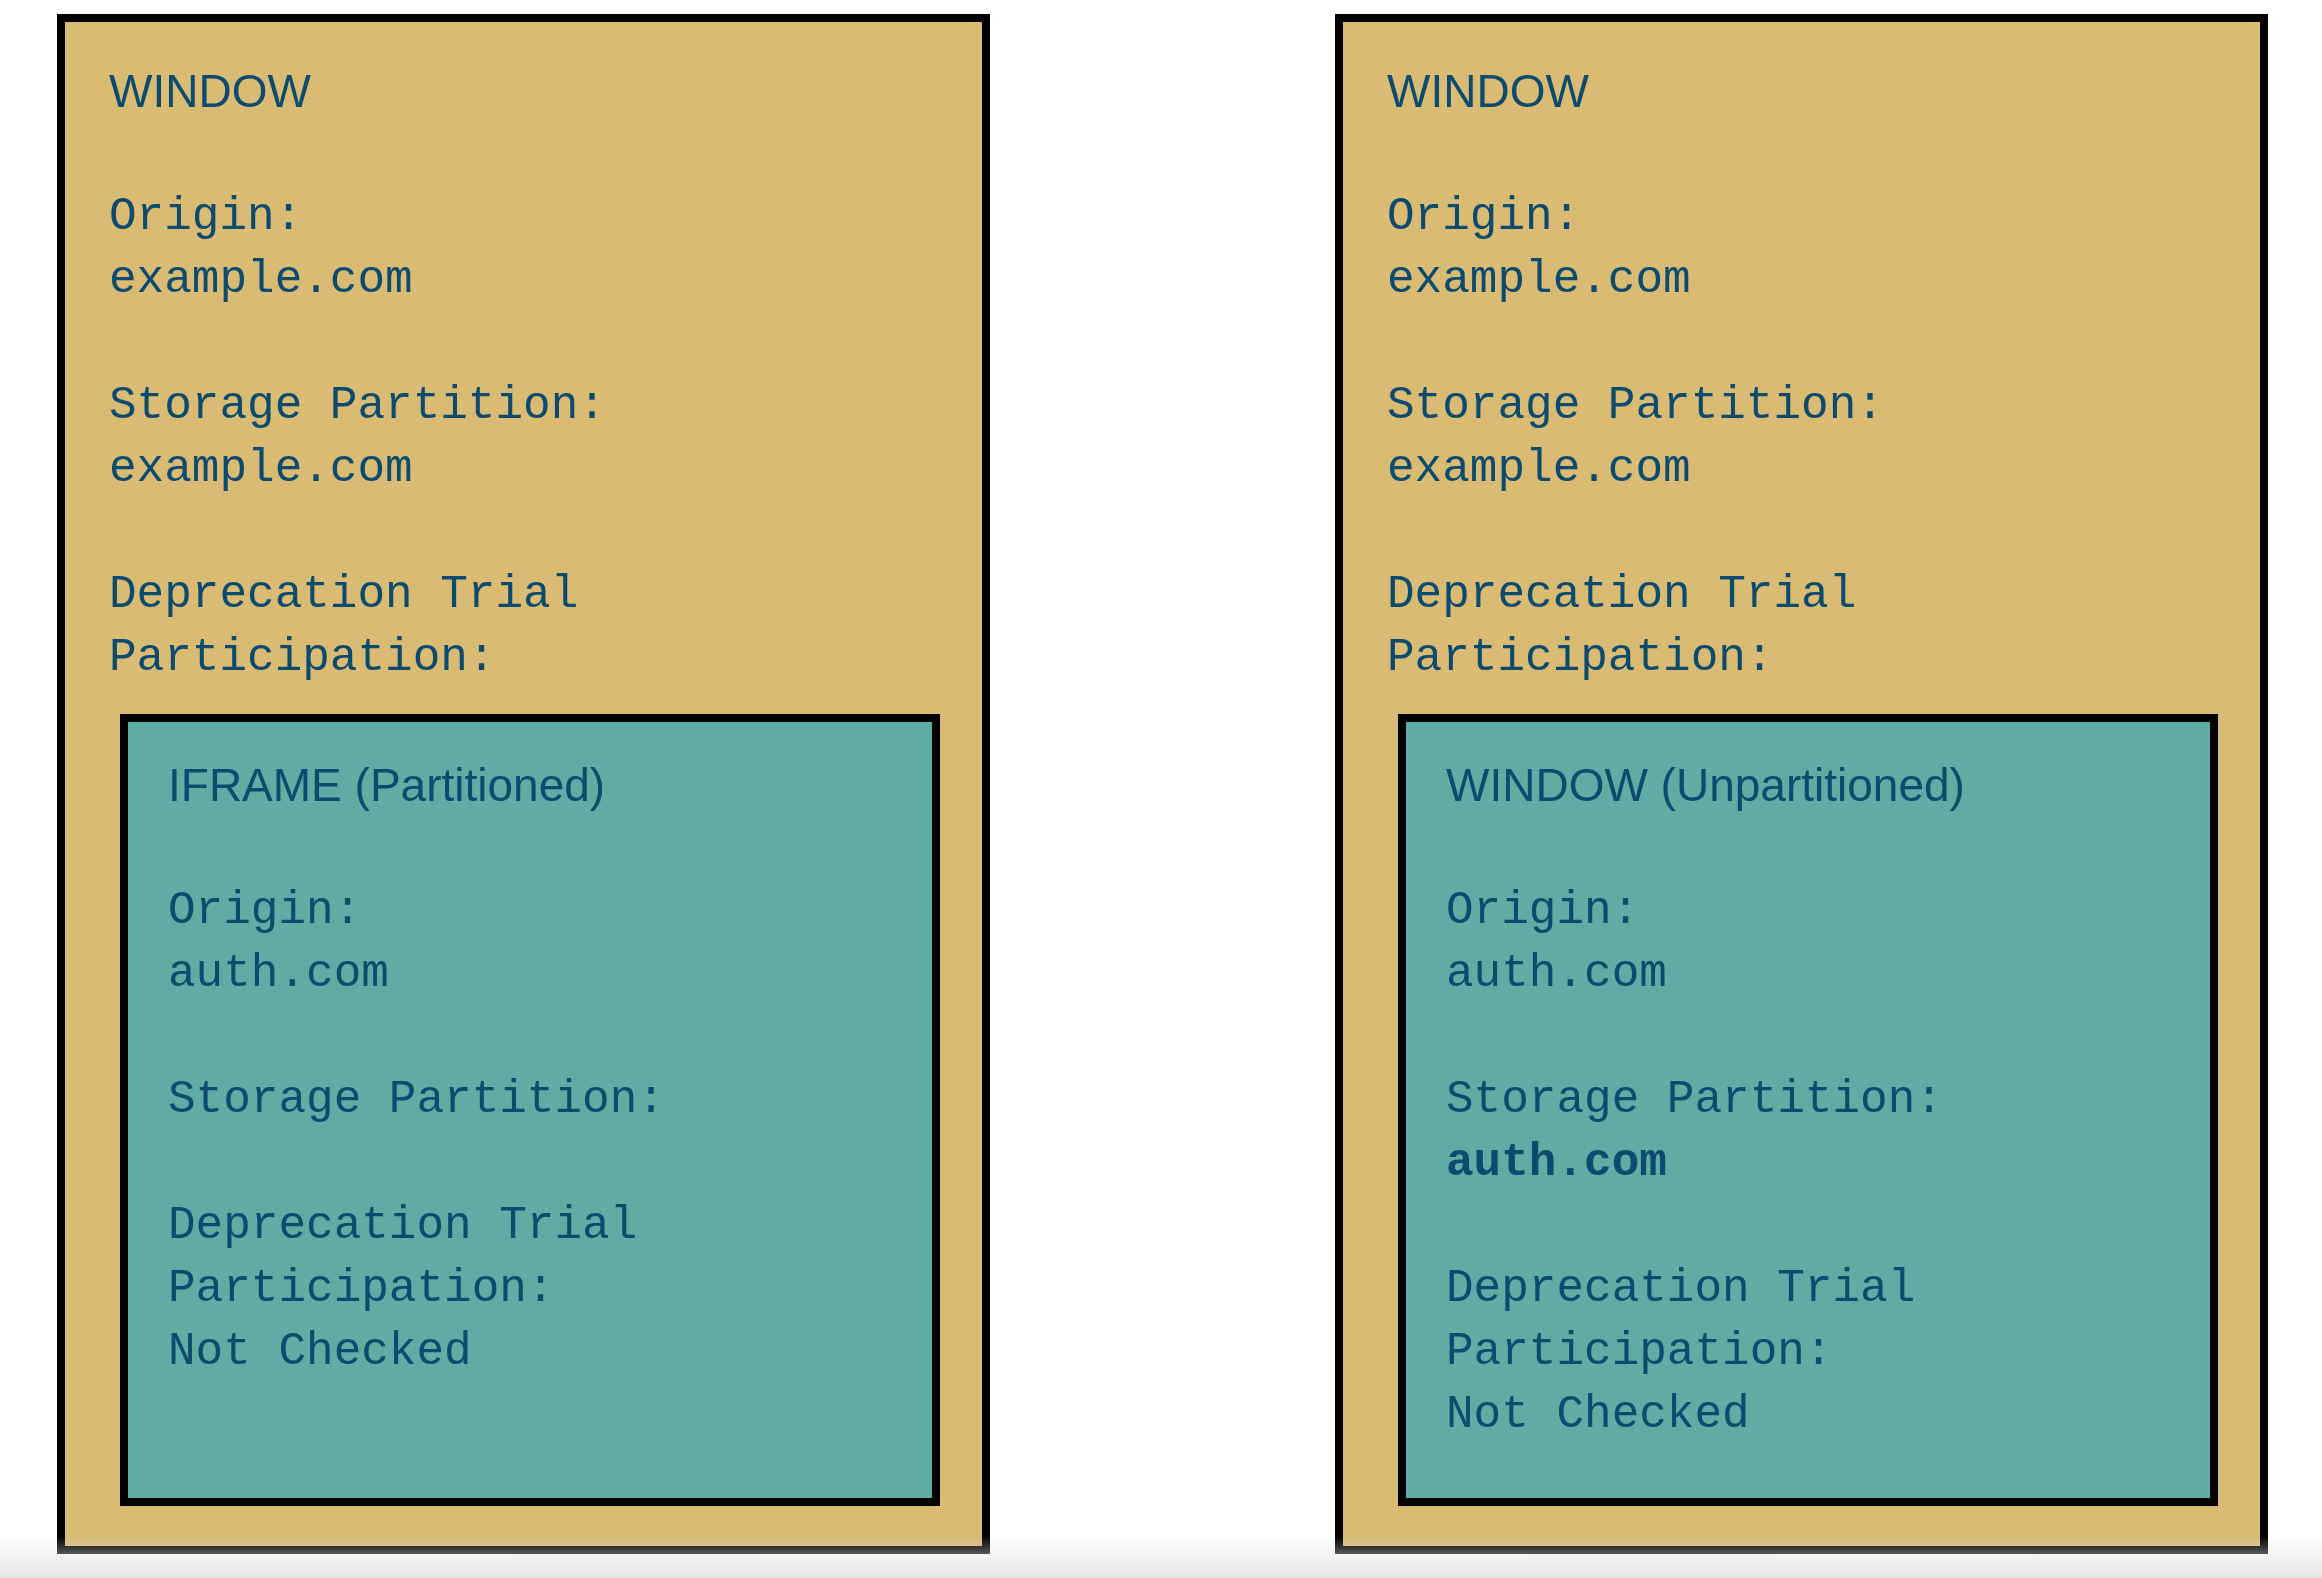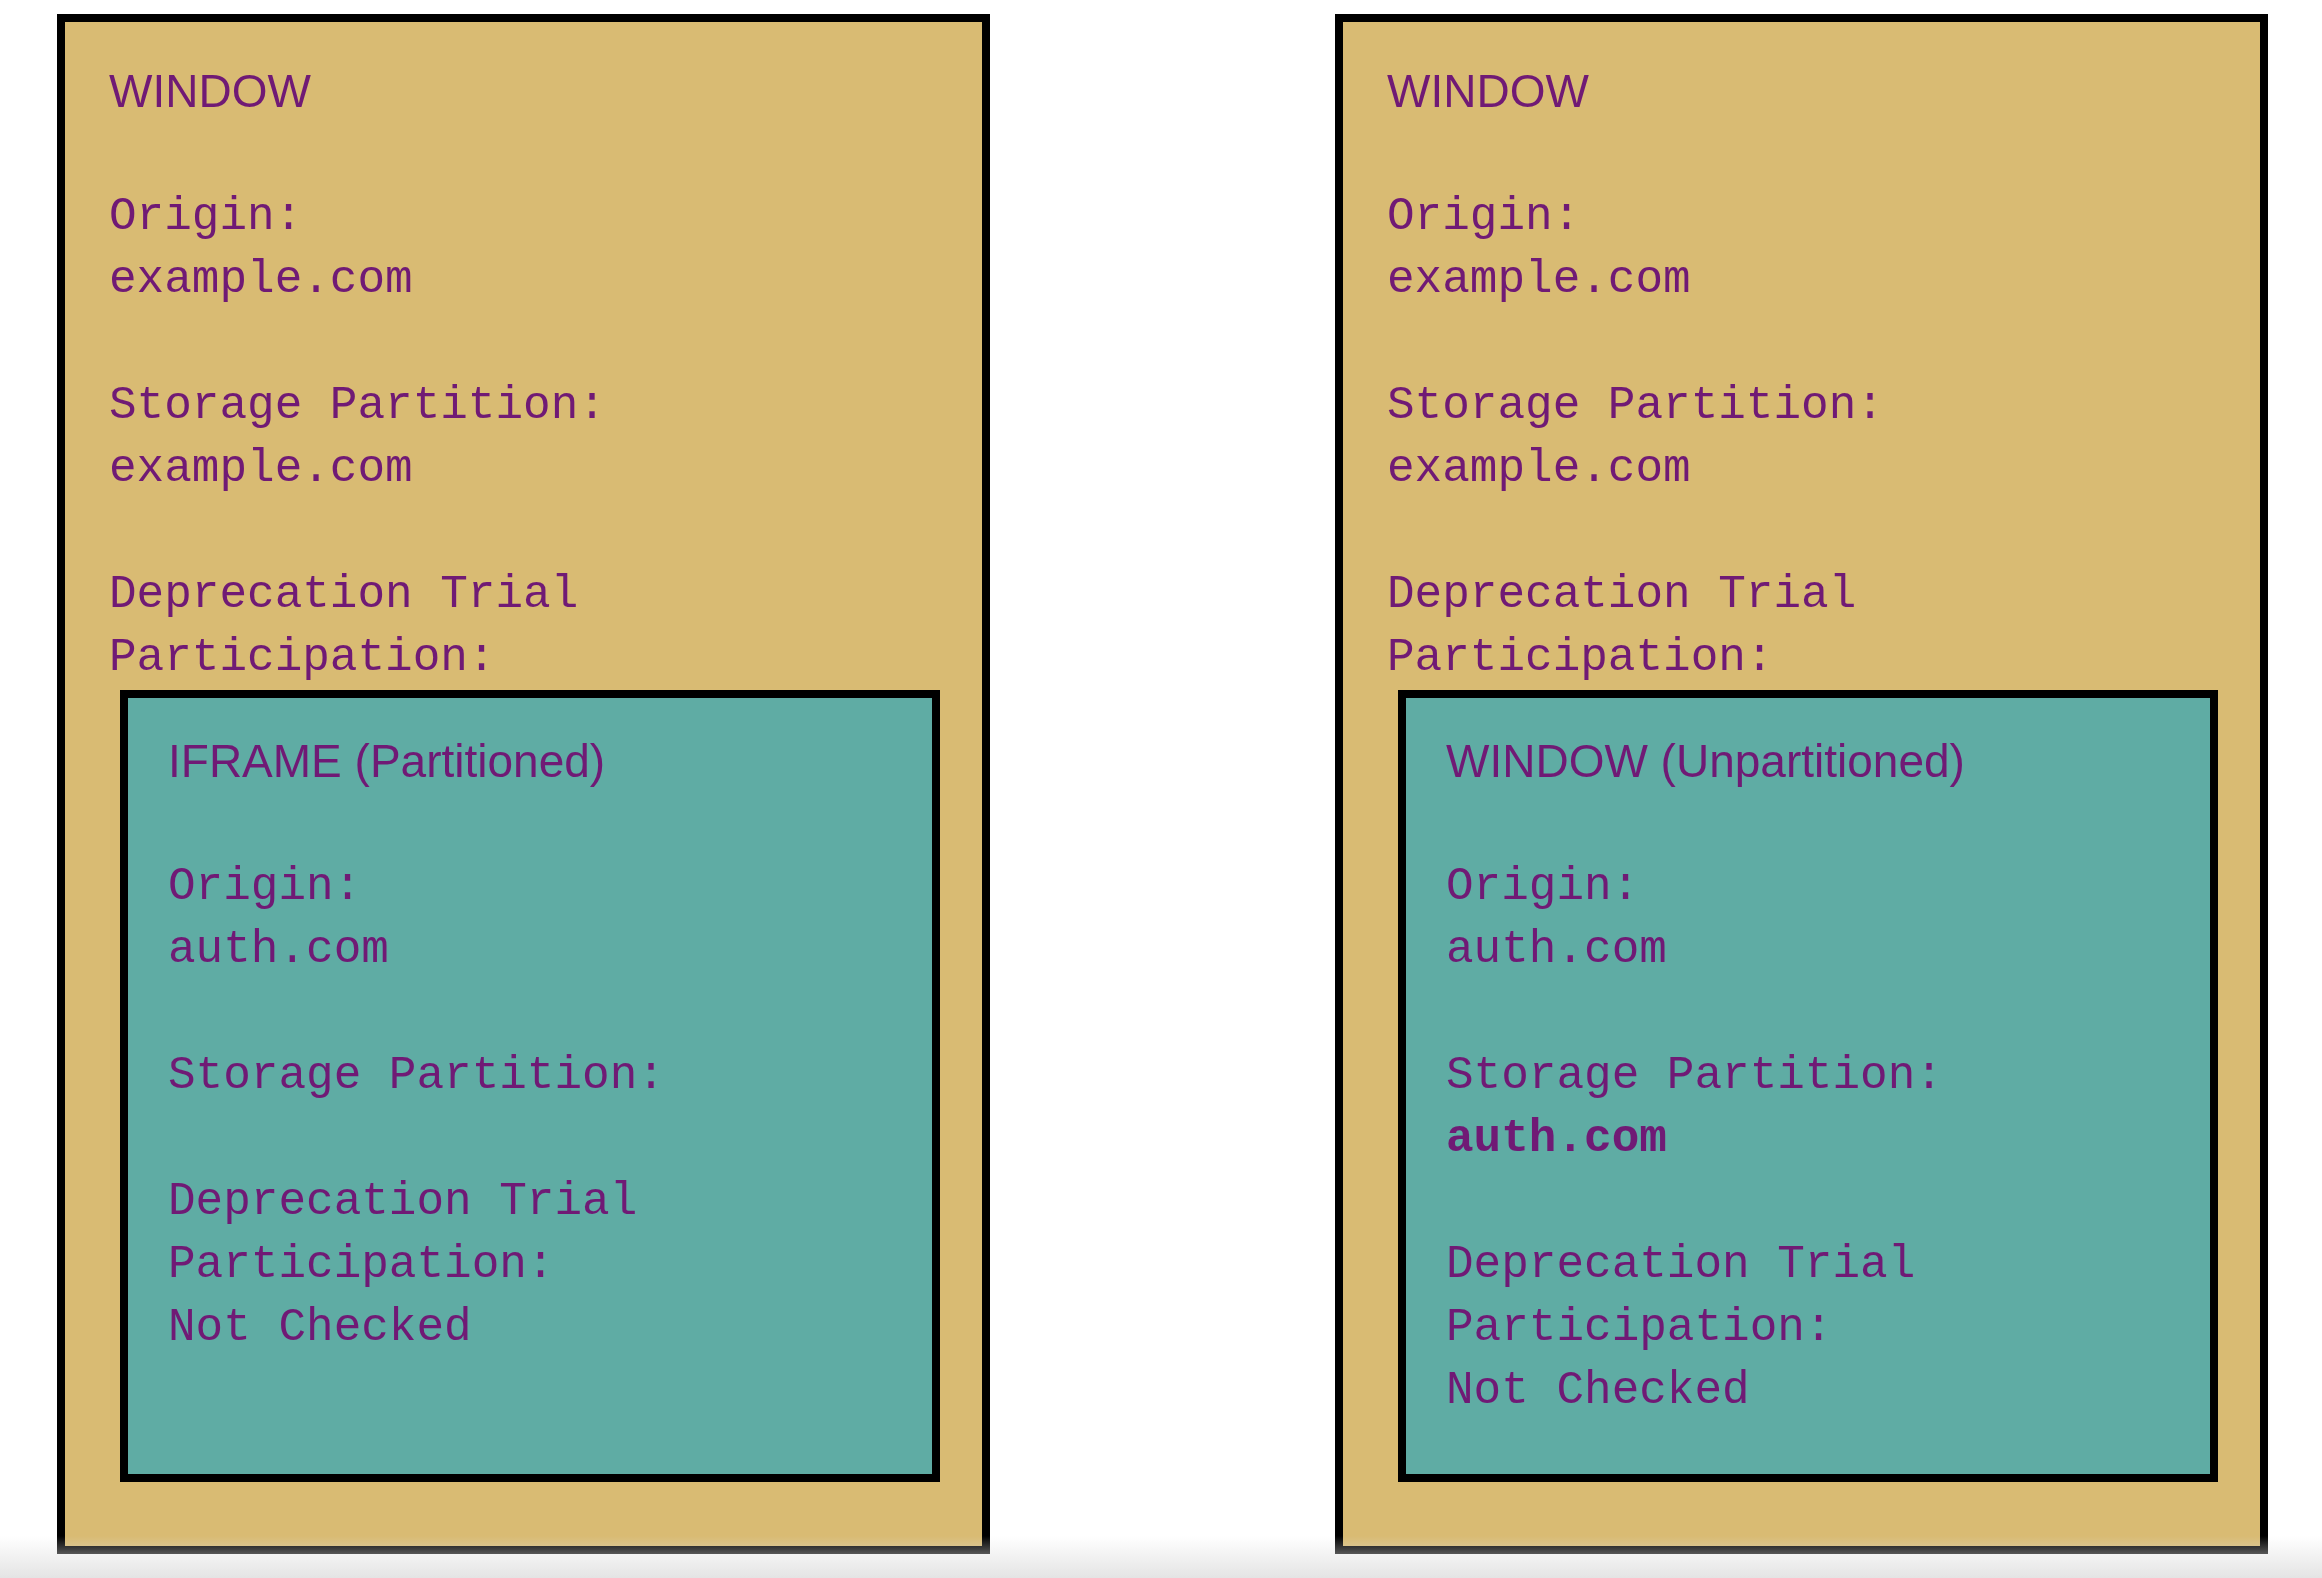--- a/index.html
+++ b/index.html
@@ -20,21 +20,21 @@
   }
   .window-box {
     position: absolute;
     top: 14px;
     width: 933px;
     height: 1540px;
     box-sizing: border-box;
     background: #D9BB73;
     border: 8px solid #000000;
     padding: 38px 44px;
-    color: #701a75;
+    color: #0c4a6e;
     font-size: 46px;
     line-height: 63px;
   }
   .window-box.left  { left: 57px; }
   .window-box.right { left: 1335px; }
 
   .box-title {
     margin: 0;
     font-weight: 400;
   }
@@ -43,21 +43,21 @@
   }
   .field .label, .field .value {
     display: block;
     font-family: Liberation Mono, monospace;
   }
   .bold { font-weight: 700; }
 
   .iframe-box {
     position: absolute;
     left: 55px;
-    top: 668px;
+    top: 692px;
     width: 820px;
     height: 792px;
     box-sizing: border-box;
     background: #5FACA4;
     border: 8px solid #000000;
     padding: 32px 40px;
     font-size: 46px;
     line-height: 63px;
   }
 

